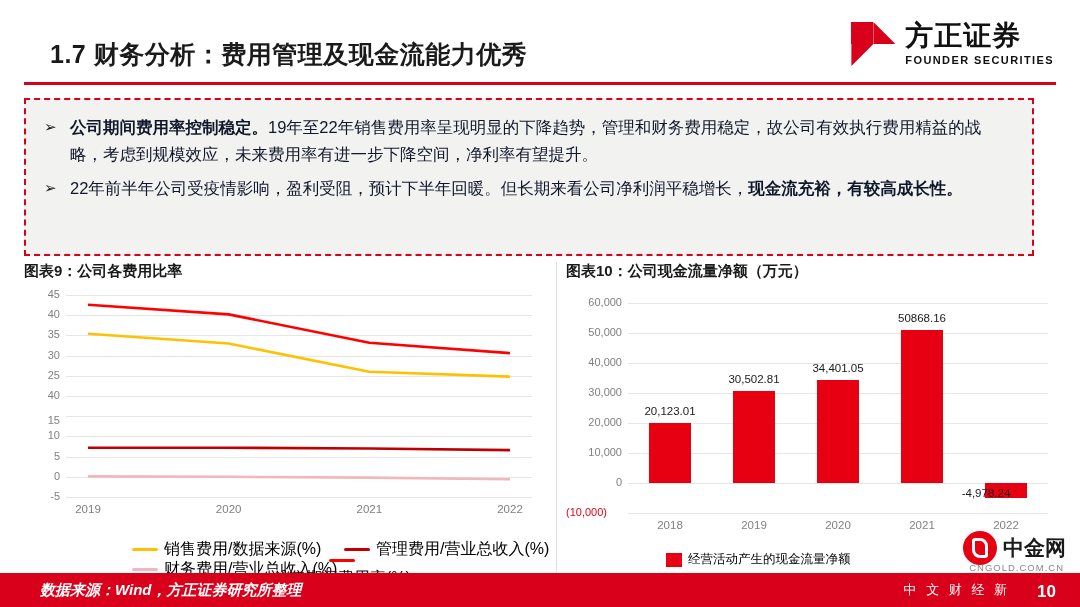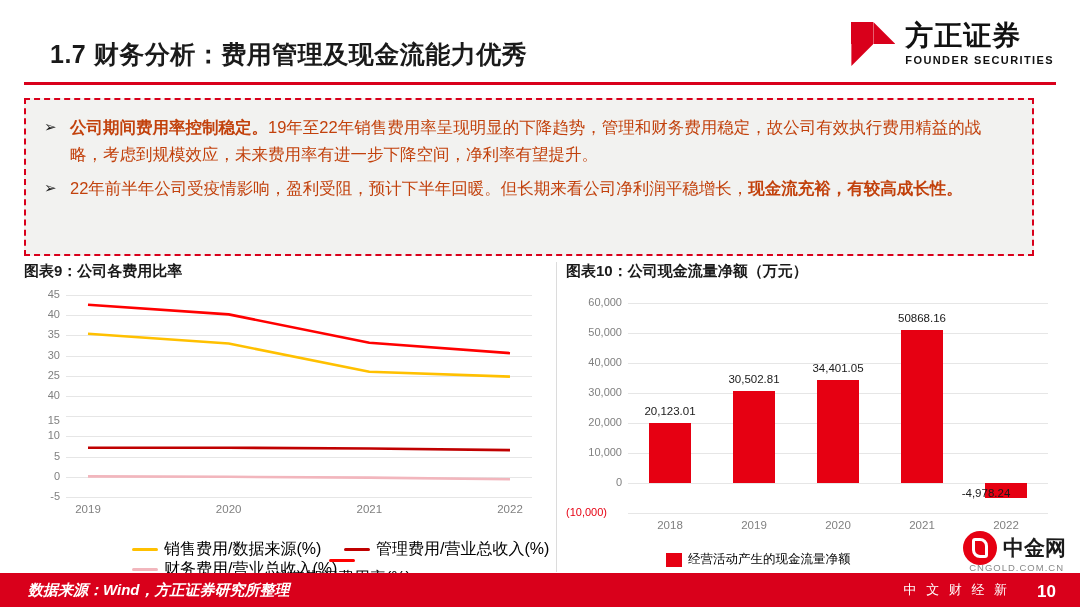--- a/index.html
+++ b/index.html
@@ -14,21 +14,21 @@
   .logo-mark .sq1{position:absolute;left:0;top:0;width:22px;height:22px;background:#d9001b;}
   .logo-mark .sq2{position:absolute;left:0;top:22px;width:22px;height:22px;background:#d9001b;clip-path:polygon(0 0,100% 0,0 100%);}
   .logo-mark .sq3{position:absolute;left:22px;top:0;width:22px;height:22px;background:#d9001b;clip-path:polygon(0 0,100% 100%,0 100%);}
   .logo-text-cn{font-size:28px;font-weight:bold;color:#111;letter-spacing:1px;line-height:1;}
   .logo-text-en{font-size:11px;font-weight:bold;color:#111;letter-spacing:1.4px;margin-top:4px;}
 
   
   .summary{position:absolute;left:24px;top:98px;width:1010px;height:158px;background:#f2f2f0;border:2px dashed #d9001b;box-sizing:border-box;padding:14px 20px 10px 18px;}
   .bullet-row{display:flex;margin-bottom:8px;}
   .bullet-mark{flex:0 0 26px;color:#1a1a1a;font-size:15px;line-height:1.6;padding-top:1px;}
-  .bullet-text{font-size:16.5px;line-height:1.62;color:#c2410c;font-family:"Liberation Sans","DejaVu Sans",sans-serif;}
+  .bullet-text{font-size:16.5px;line-height:1.62;color:#0f172a;font-family:"Liberation Sans","DejaVu Sans",sans-serif;}
   .b{font-weight:bold;}
 
   
   .panel{position:absolute;top:262px;height:318px;}
   .panel-left{left:24px;width:528px;}
   .panel-right{left:566px;width:490px;}
   .panel-title{font-size:15px;font-weight:bold;color:#1a1a1a;margin-bottom:4px;}
   .panel-sep{position:absolute;left:556px;top:262px;width:1px;height:310px;background:#dcdcdc;}
 
   .plot{position:relative;}
@@ -38,21 +38,21 @@
   .legend-item{display:flex;align-items:center;gap:6px;}
   .legend-line{width:26px;height:3px;border-radius:2px;}
   .legend-sq{width:16px;height:14px;}
 
   
   .bar{position:absolute;background:#e60012;}
   .barlab{position:absolute;font-size:11.5px;color:#1a1a1a;text-align:center;}
 
   
   .footer-bar{position:absolute;left:0;bottom:0;width:1080px;height:34px;background:#d9001b;}
-  .footer-text{position:absolute;left:28px;bottom:7px;font-size:15px;font-style:italic;font-weight:bold;color:#ffffff;}
+  .footer-text{position:absolute;left:40px;bottom:7px;font-size:15px;font-style:italic;font-weight:bold;color:#ffffff;}
   .page-num{position:absolute;right:24px;bottom:5px;font-size:17px;font-weight:bold;color:#ffffff;}
   .footer-cn{position:absolute;right:70px;bottom:8px;font-size:13px;color:#ffffff;letter-spacing:3px;}
 
   
   .wm{position:absolute;right:14px;bottom:42px;display:flex;align-items:center;gap:6px;}
   .wm-circle{width:34px;height:34px;border-radius:50%;background:#e60012;position:relative;}
   .wm-circle:after{content:"";position:absolute;left:9px;top:7px;width:16px;height:20px;border:3px solid #fff;border-radius:3px 8px 3px 8px;box-sizing:border-box;}
   .wm-name{font-size:21px;font-weight:bold;color:#1a1a1a;}
   .wm-url{position:absolute;right:16px;bottom:34px;font-size:9.5px;color:#888;letter-spacing:1px;}
 </style>

